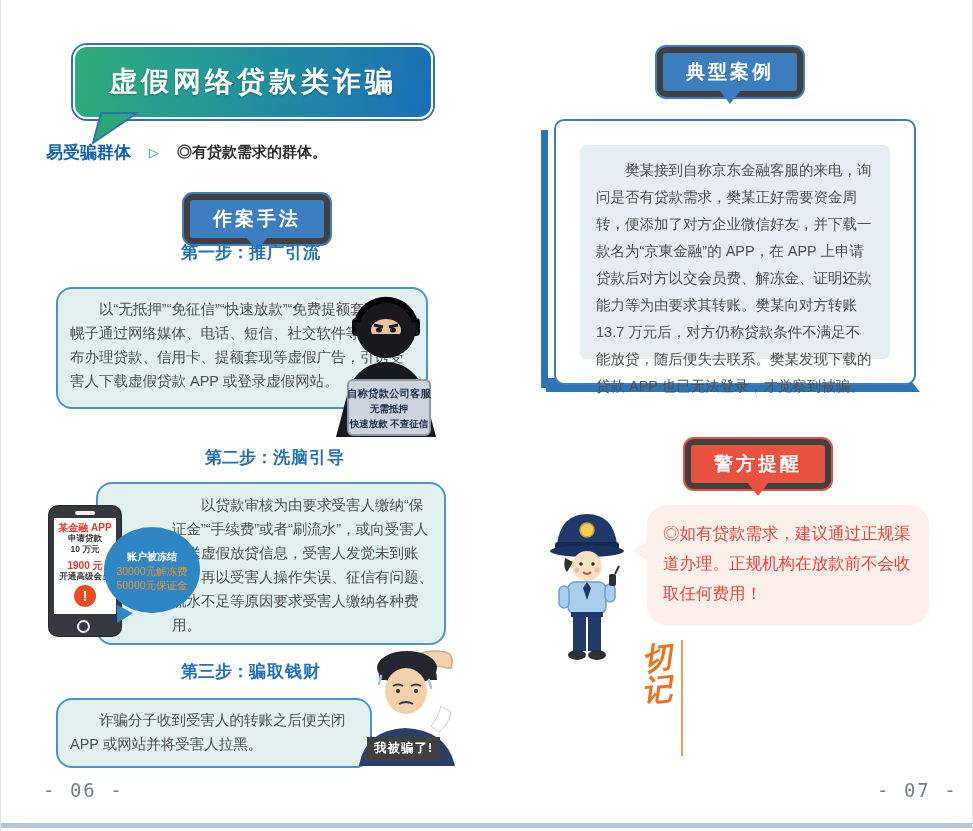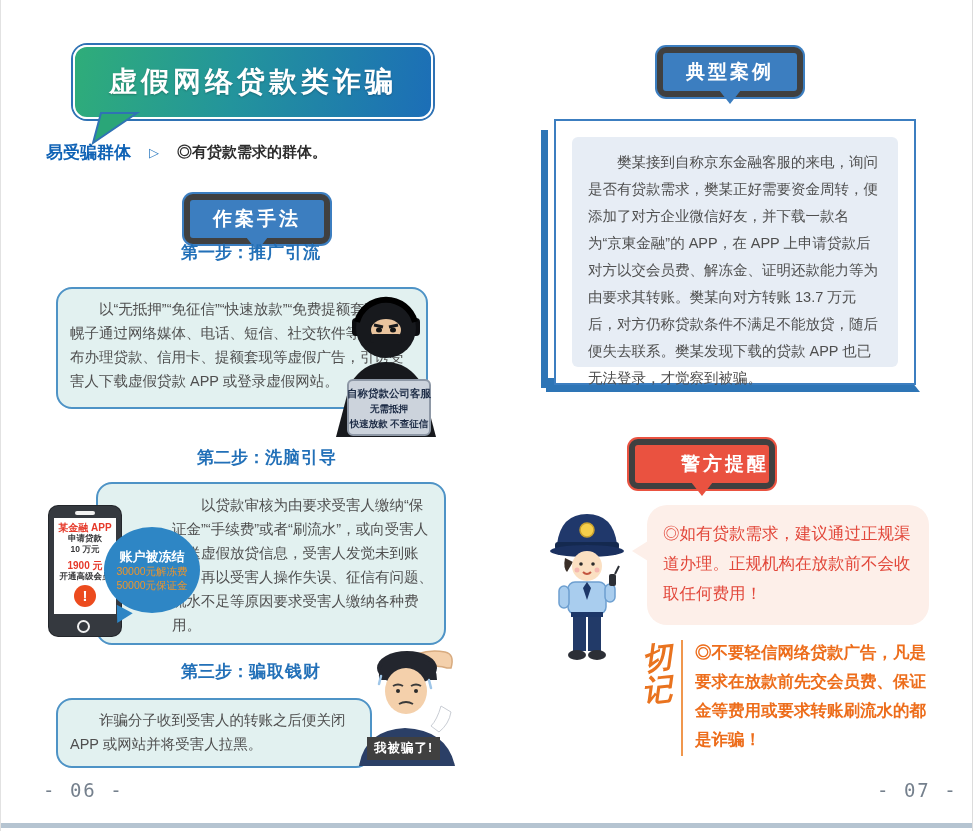--- a/index.html
+++ b/index.html
@@ -82,39 +82,39 @@
   
   .freeze{
     left:103px;top:527px;width:96px;height:86px;background:#2e86c5;border-radius:50%;
     display:flex;flex-direction:column;align-items:center;justify-content:center;
   }
   .freeze::after{
     content:"";position:absolute;left:8px;bottom:-11px;
     border:9px solid transparent;border-bottom:0;border-top:16px solid #2e86c5;
     transform:rotate(28deg);
   }
-  .freeze-t1{color:#fff;font-weight:bold;font-size:13px;line-height:15px;}
+  .freeze-t1{color:#fff;font-weight:bold;font-size:10px;line-height:15px;}
   .freeze-t2{color:#ef9428;font-weight:normal;font-size:10.5px;line-height:14px;}
 
   
   .victim{left:350px;top:646px;width:106px;height:120px;}
   .victim-badge{
     left:366px;top:737px;background:#404040;color:#fff;font-weight:bold;font-size:12.5px;
     padding:3px 7px;letter-spacing:1px;
   }
 
   
   .case-shadow-left{left:540px;top:130px;width:7px;height:258px;background:#2e75b6;}
   .case-shadow-bottom{
     left:545px;top:378px;width:374px;height:14px;background:#2e75b6;
     clip-path:polygon(0 0,97% 0,100% 100%,0 100%);
   }
   .case-box{
     left:553px;top:119px;width:362px;height:266px;background:#fff;
-    border:2px solid #3c7ec0;border-radius:0;box-sizing:border-box;padding:16px;
+    border:2px solid #3c7ec0;border-radius:10px;box-sizing:border-box;padding:24px;
   }
   .case-inner{
     width:100%;height:100%;background:#e7edf5;border-radius:6px;box-sizing:border-box;
     padding:12px 16px;color:#4f4f4f;font-size:14.5px;line-height:27px;text-indent:2em;
   }
 
   
   .officer{left:534px;top:502px;width:104px;height:162px;}
   .pink-bubble{
     left:646px;top:505px;width:282px;height:120px;background:#fdefe9;border-radius:20px;
@@ -181,21 +181,21 @@
       <ellipse cx="55" cy="38" rx="3" ry="2.5" fill="#141414"></ellipse>
       <ellipse cx="69" cy="38" rx="3" ry="2.5" fill="#141414"></ellipse>
       <rect x="46" y="42" width="32" height="9" rx="4" fill="#17191d"></rect>
       <path d="M12,145 L26,92 Q40,70 62,70 Q84,70 98,92 L112,145 Z" fill="#17191d"></path>
       <rect x="24" y="88" width="82" height="55" rx="5" fill="#ccd3dc" stroke="#8e98a6" stroke-width="2"></rect>
       <text x="65" y="105" text-anchor="middle" font-size="10.5" font-weight="bold" fill="#1c2b45">自称贷款公司客服</text>
       <text x="65" y="120" text-anchor="middle" font-size="9.5" font-weight="bold" fill="#1c2b45">无需抵押</text>
       <text x="65" y="135" text-anchor="middle" font-size="9.5" font-weight="bold" fill="#1c2b45">快速放款 不查征信</text>
     </svg>
 
-    <div class="abs step-head" style="left:56px;top:446px;">
+    <div class="abs step-head" style="left:64px;top:446px;">
       <span class="step-label">第二步：</span><span class="step-name">洗脑引导</span>
     </div>
     <div class="abs cyanbox" style="left:95px;top:482px;width:350px;height:163px;">
       <div class="txt" style="margin-left:74px;padding:9px 10px 9px 0;">以贷款审核为由要求受害人缴纳“保证金”“手续费”或者“刷流水”，或向受害人发送虚假放贷信息，受害人发觉未到账后，再以受害人操作失误、征信有问题、流水不足等原因要求受害人缴纳各种费用。</div>
     </div>
 
     <div class="abs phone">
       <div class="phone-speaker"></div>
       <div class="phone-screen">
         <div class="ps-red">某金融 APP</div>
@@ -246,21 +246,21 @@
     <div class="abs badge blue" style="left:656px;top:47px;width:134px;height:38px;">
       <span>典型案例</span>
     </div>
 
     <div class="abs case-shadow-left"></div>
     <div class="abs case-shadow-bottom"></div>
     <div class="abs case-box">
       <div class="case-inner">樊某接到自称京东金融客服的来电，询问是否有贷款需求，樊某正好需要资金周转，便添加了对方企业微信好友，并下载一款名为“京東金融”的 APP，在 APP 上申请贷款后对方以交会员费、解冻金、证明还款能力等为由要求其转账。樊某向对方转账 13.7 万元后，对方仍称贷款条件不满足不能放贷，随后便失去联系。樊某发现下载的贷款 APP 也已无法登录，才觉察到被骗。</div>
     </div>
 
-    <div class="abs badge red" style="left:628px;top:439px;width:134px;height:38px;justify-content:flex-end;">
+    <div class="abs badge red" style="left:684px;top:439px;width:134px;height:38px;">
       <span>警方提醒</span>
     </div>
 
     <svg class="abs officer" viewBox="0 0 104 162">
       <path d="M22,42 Q26,12 52,12 Q78,12 82,42 Z" fill="#20386b"></path>
       <rect x="20" y="40" width="64" height="8" rx="3" fill="#14294f"></rect>
       <ellipse cx="52" cy="49" rx="37" ry="6" fill="#1b3160"></ellipse>
       <circle cx="52" cy="28" r="7" fill="#f6cf4b" stroke="#caa12e" stroke-width="1.5"></circle>
       <path d="M30,56 Q28,66 32,70 L38,60 Z" fill="#3a2f28"></path>
       <circle cx="52" cy="64" r="15" fill="#fbe0c2"></circle>
@@ -285,20 +285,19 @@
     <div class="abs pink-bubble">
       <span>◎如有贷款需求，建议通过正规渠道办理。正规机构在放款前不会收取任何费用！</span>
     </div>
 
     <div class="abs remember">
       <div class="remember-chars">
         <span class="remember-char">切</span>
         <span class="remember-char">记</span>
       </div>
       <div class="remember-divider"></div>
-      <div class="remember-text">◎不要轻信网络贷款广告，凡是要求在放款前先交会员费、保证金等费用或要求转账刷流水的都是诈骗！</div>
     </div>
 
     <div class="abs pagenum" style="left:876px;top:779px;">- 07 -</div>
   </div>
 
   <div class="abs bottom-strip"></div>
 </div>
 
 </body></html>

